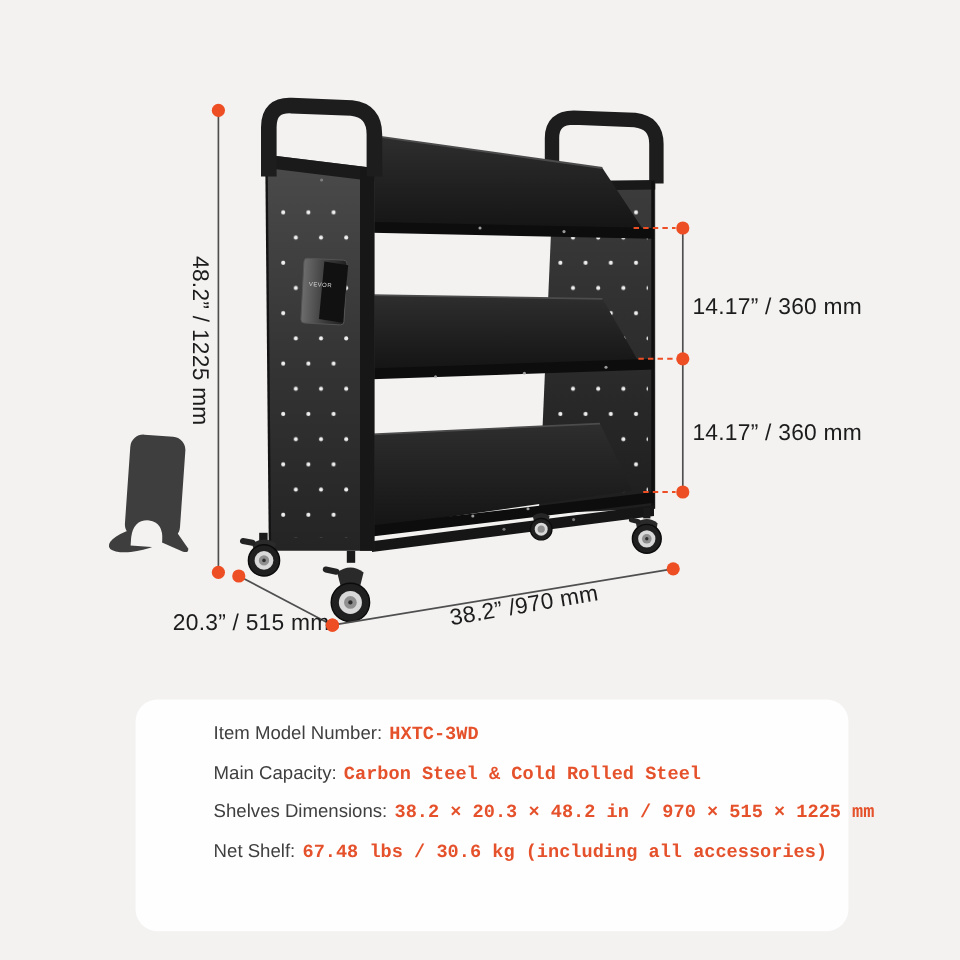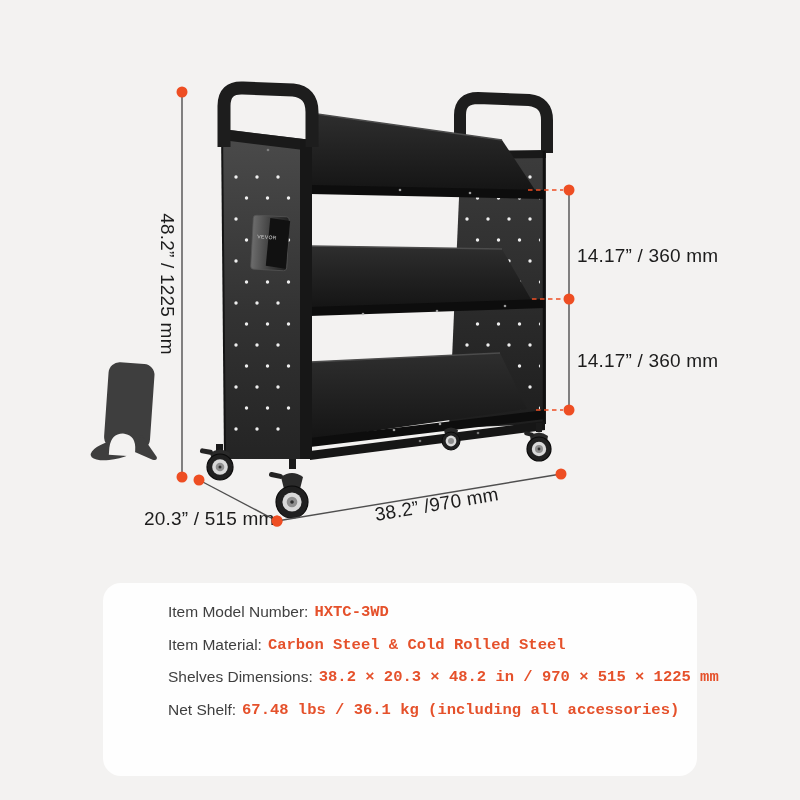--- a/index.html
+++ b/index.html
@@ -5,21 +5,21 @@
   html,body{margin:0;padding:0;}
   body{
     width:800px;height:800px;position:relative;overflow:hidden;
     background:#f3f2f1;
     font-family:"Liberation Sans", sans-serif;
   }
   .stage{position:absolute;left:0;top:0;width:800px;height:800px;}
   svg text{font-family:"Liberation Sans", sans-serif;}
   .dim-text{font-size:19px;font-weight:500;fill:#1c1c1c;letter-spacing:.2px;}
   .spec-card{
-    position:absolute;left:103px;top:583px;width:594px;height:193px;
+    position:absolute;left:113px;top:583px;width:594px;height:193px;
     background:#fefefe;border-radius:18px;box-sizing:border-box;
     padding:13px 20px 0 65px;
   }
   .spec-row{display:flex;align-items:center;height:32.6px;white-space:nowrap;}
   .spec-label{font-size:15.5px;color:#3f3f3f;margin-right:6px;}
   .spec-value{font-size:15.5px;color:#e5512b;font-weight:700;font-family:Liberation Mono, monospace;}
 </style>
 </head>
 <body>
 
@@ -188,24 +188,24 @@
     <text class="dim-text" transform="translate(376,521) rotate(-9.6)">38.2” /970 mm</text>
   </g>
 </svg>
 
 <div class="spec-card">
   <div class="spec-row">
     <span class="spec-label">Item Model Number:</span>
     <span class="spec-value">HXTC-3WD</span>
   </div>
   <div class="spec-row">
-    <span class="spec-label">Item Material:</span>
+    <span class="spec-label">Main Capacity:</span>
     <span class="spec-value">Carbon Steel &amp; Cold Rolled Steel</span>
   </div>
   <div class="spec-row">
     <span class="spec-label">Shelves Dimensions:</span>
     <span class="spec-value">38.2 × 20.3 × 48.2 in / 970 × 515 × 1225 mm</span>
   </div>
   <div class="spec-row">
     <span class="spec-label">Net Shelf:</span>
-    <span class="spec-value">67.48 lbs / 36.1 kg (including all accessories)</span>
+    <span class="spec-value">67.48 lbs / 30.6 kg (including all accessories)</span>
   </div>
 </div>
 
 </body></html>

